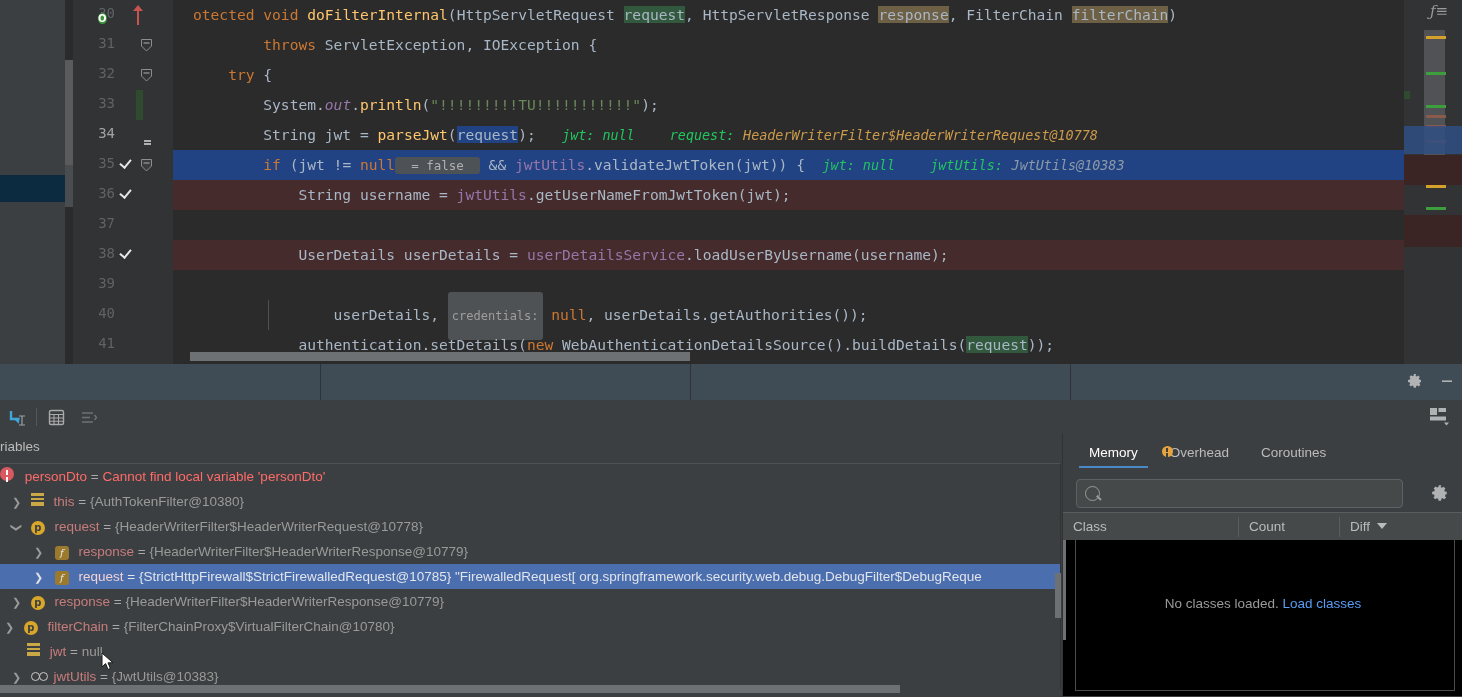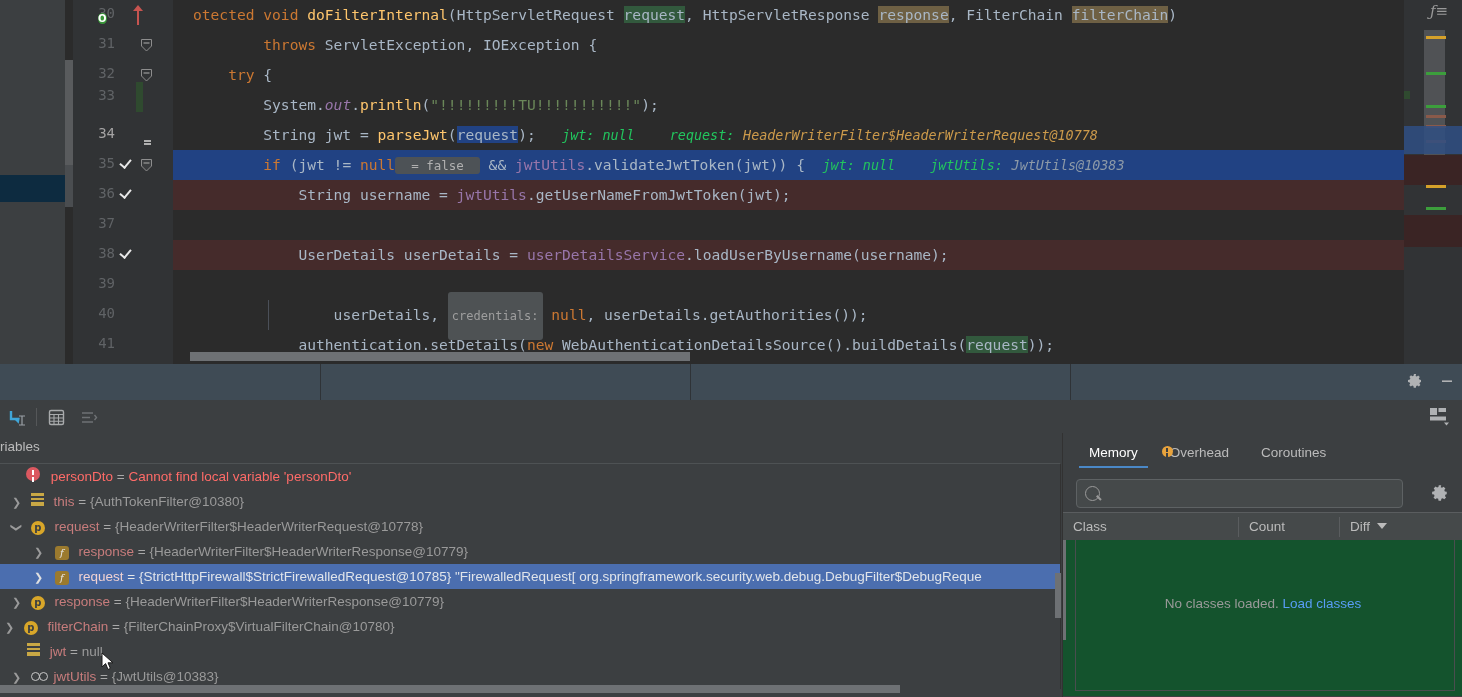--- a/index.html
+++ b/index.html
@@ -114,21 +114,21 @@
   .memsearch{position:absolute;left:13px;top:2px;width:325px;height:27px;background:#45494a;border:1px solid #5e6264;border-radius:4px;}
   .memsearch .mag{position:absolute;left:8px;top:6px;width:13px;height:13px;border:1.6px solid #9a9a9a;border-radius:50%;}
   .memsearch .mag::after{content:"";position:absolute;left:10px;top:10px;width:6px;height:1.6px;background:#9a9a9a;transform:rotate(45deg);}
   .memgear{position:absolute;right:14px;top:7px;width:18px;height:18px;}
 
   .memtblhdr{position:absolute;left:0;top:79px;width:400px;height:28px;background:#45494a;border-top:1px solid #5a5d5f;border-bottom:1px solid #5a5d5f;text-decoration:underline;}
   .mth{position:absolute;top:0;height:28px;line-height:28px;font-size:13.5px;color:#bbbbbb;padding-left:10px;}
   .mthdiv{position:absolute;top:4px;width:1px;height:20px;background:#5a5d5f;}
   .sortcaret{display:inline-block;width:0;height:0;border-left:5px solid transparent;border-right:5px solid transparent;border-top:6px solid #bbbbbb;margin-left:7px;vertical-align:2px;}
 
-  .membody{position:absolute;left:0;top:107px;width:400px;height:156px;background:#14532d;}
+  .membody{position:absolute;left:0;top:107px;width:400px;height:156px;background:#000000;}
   .memempty{position:absolute;left:0;top:56px;width:400px;text-align:center;font-size:13.5px;color:#9a9a9a;}
   .memlink{color:#589df6;cursor:pointer;}
   .memedge{position:absolute;left:0;top:107px;width:3px;height:100px;background:#6e7174;}
   .memborder{position:absolute;left:12px;top:107px;width:378px;height:150px;border:1px solid #4a4d4f;border-top:none;pointer-events:none;}
 
   
   .cursor{position:absolute;left:101px;top:652px;width:14px;height:20px;pointer-events:none;}
 </style>
 </head>
 <body>
@@ -168,21 +168,21 @@
       <div class="gutterline" style="top:60px">
         <span class="lnum">32</span>
         <span class="gicon" style="left:68px;top:9px">
           <span class="fold"><svg width="11" height="13" viewBox="0 0 11 13">
                 <path d="M0.5 0.5 H10.5 V7 L5.5 12 L0.5 7 Z" fill="none" stroke="#8d8d8d" stroke-width="1"></path>
                 <path d="M2.5 4 H8.5" stroke="#8d8d8d" stroke-width="1.4"></path>
               </svg></span>
         </span>
       </div>
 
-      <div class="gutterline" style="top:82px">
+      <div class="gutterline" style="top:90px">
         <span class="lnum">33</span>
         <span style="position:absolute;left:63px;top:0;width:7px;height:30px;background:#2f4a2f"></span>
       </div>
 
       <div class="gutterline" style="top:120px">
         <span class="lnum cur">34</span>
         <span class="gicon" style="left:68px;top:8px"><span class="bulb"></span></span>
       </div>
 
       <div class="gutterline" style="top:150px">
@@ -323,21 +323,21 @@
           <rect x="0" y="8.5" width="16" height="4" fill="#b0b2b4"></rect>
           <path d="M14 14.5 L19 14.5 L16.5 17.5 Z" fill="#b0b2b4"></path>
         </svg>
       </div>
     </div>
 
     <div class="varpanel">
       <div class="varhdr">riables</div>
       <div class="vartree">
 
-        <div class="vrow" style="padding-left:26px">
+        <div class="vrow" style="">
           <span class="ic-err"></span>
           <span style="display:inline-block;width:7px"></span><span class="verr">personDto</span><span class="veq"> = </span><span class="verr">Cannot find local variable 'personDto'</span>
         </div>
 
         <div class="vrow" style="padding-left:10px">
           <span class="arrow">❯</span>
           <span style="display:inline-block;width:4px"></span><span class="ic-local"></span>
           <span style="display:inline-block;width:6px"></span><span class="vname">this</span><span class="veq"> = </span><span class="vval">{AuthTokenFilter@10380}</span>
         </div>
 

